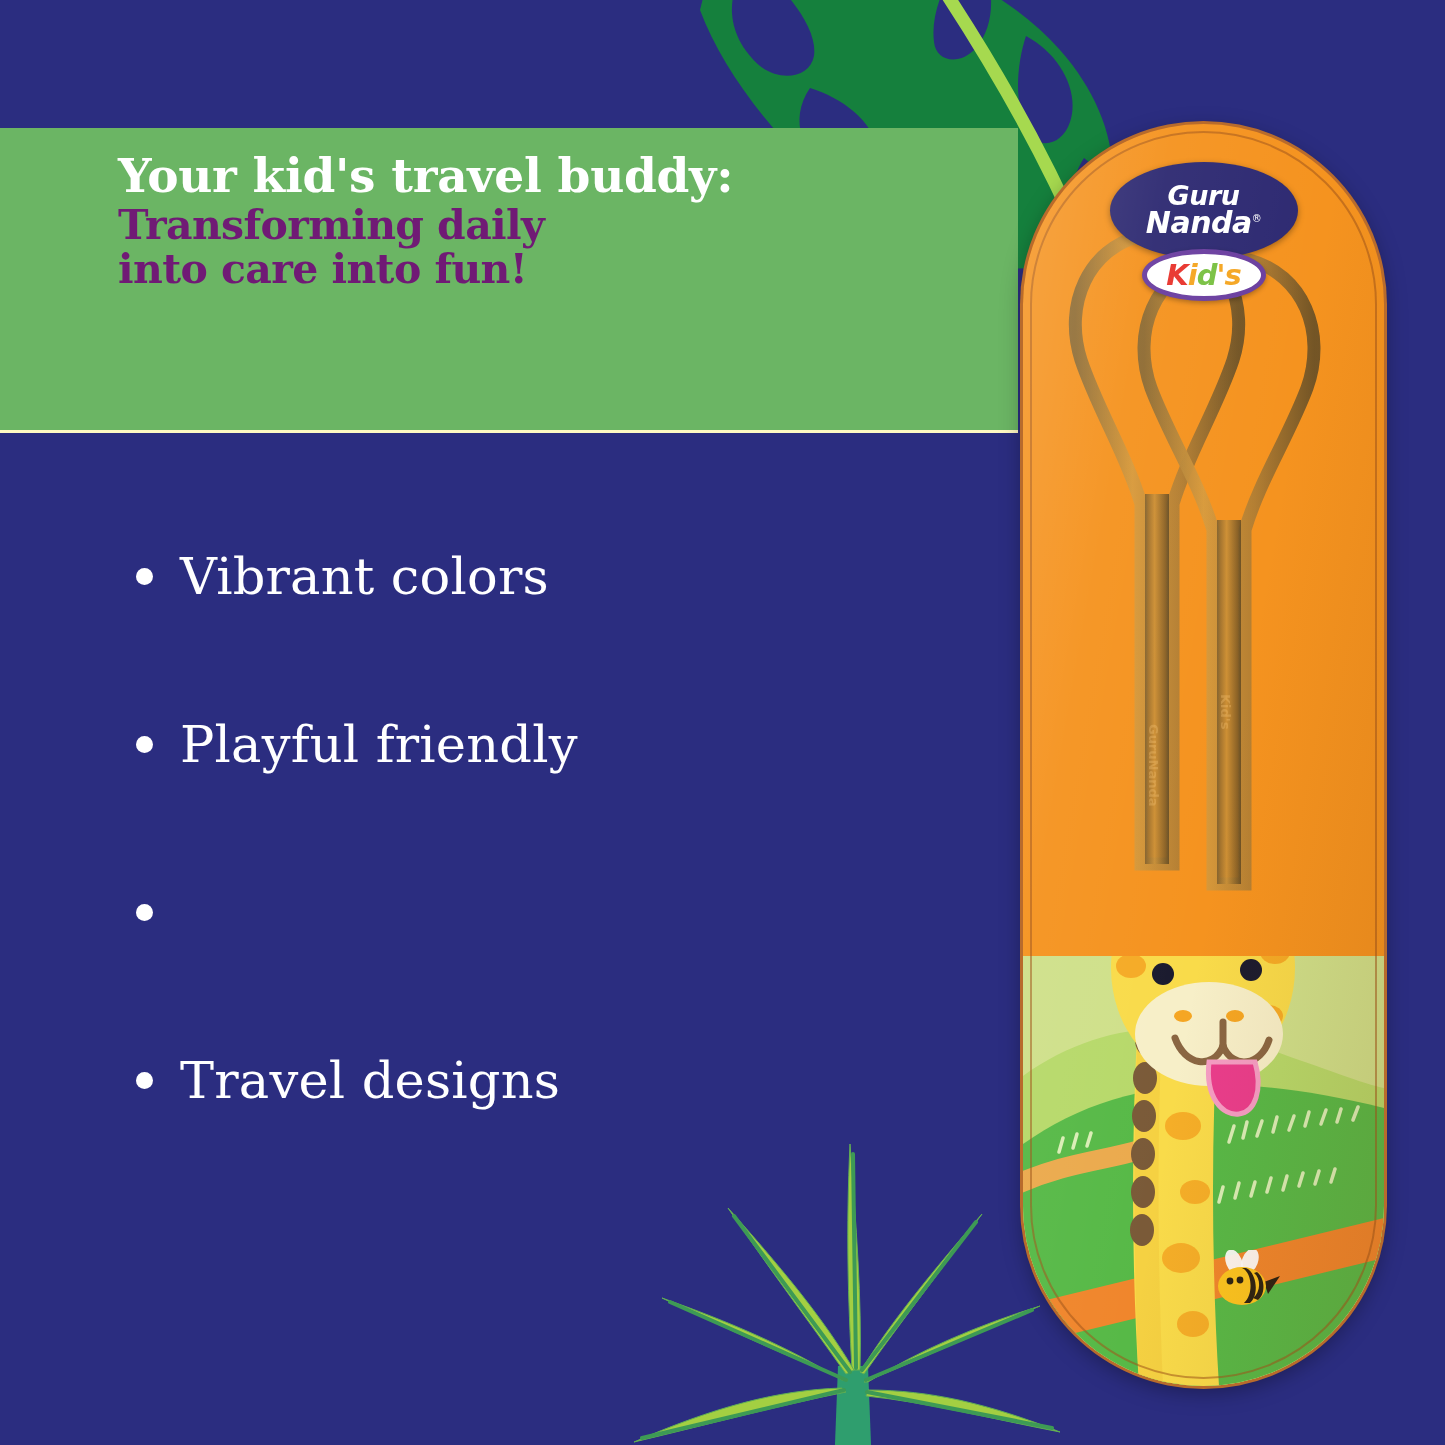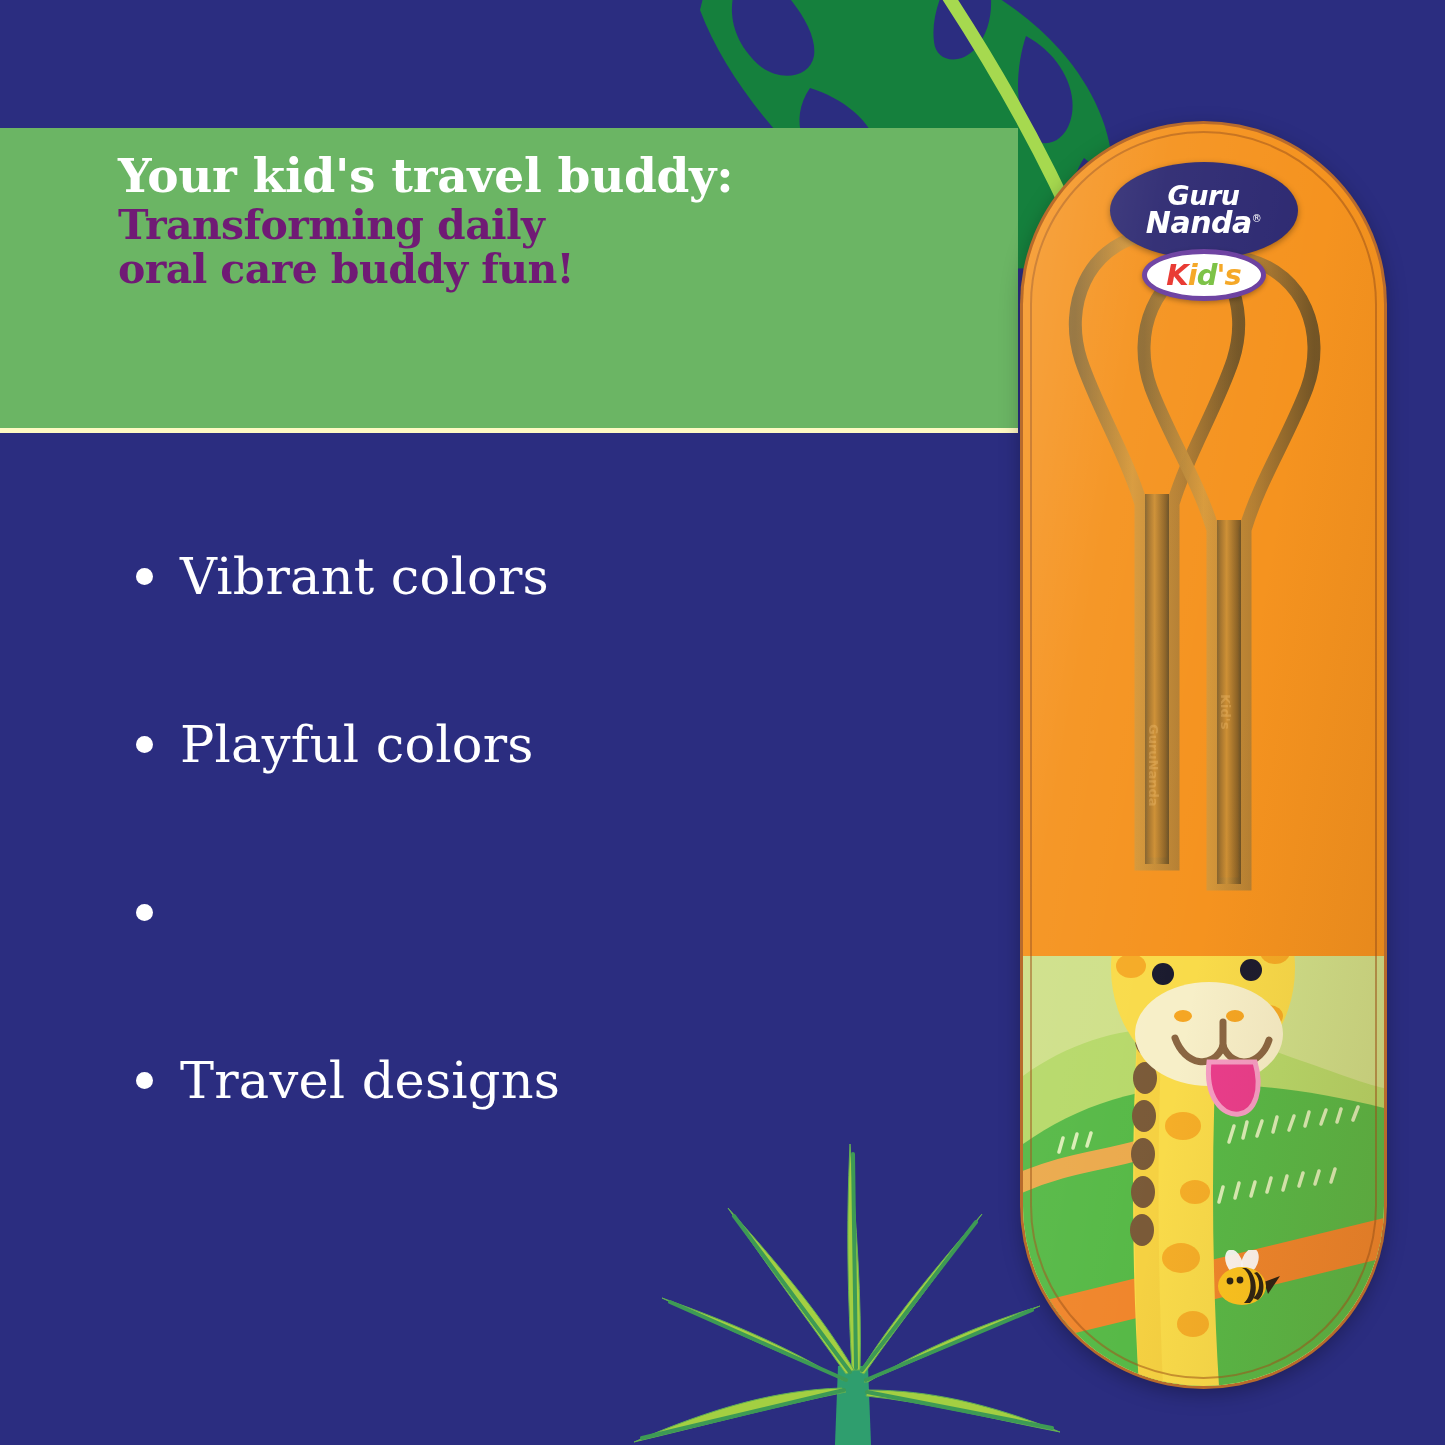--- a/index.html
+++ b/index.html
@@ -27,21 +27,21 @@
     pointer-events:none;
   }
 
   
   .banner{
     position:absolute;
     left:0; top:128px;
     width:1018px; height:305px;
     background:#6bb564;
     z-index:3;
-    border-bottom:5px solid #fef9c3;
+    border-bottom:3px solid #fef9c3;
   }
   .banner-inner{
     padding:22px 40px 0 118px;
   }
   .headline-small{
     font-family:"DejaVu Serif", serif;
     font-weight:700;
     font-size:47px;
     line-height:1.12;
     color:#ffffff;
@@ -220,34 +220,34 @@
     <path d="M366 66 C 400 84 420 122 410 152 C 402 176 378 180 368 162 C 354 136 356 96 366 66 Z" fill="#2b2d80"></path>
     <path d="M424 188 C 448 206 456 238 442 256 C 430 272 412 266 410 250 C 406 228 414 204 424 188 Z" fill="#2b2d80"></path>
     <path d="M236 -50 C 300 40 370 150 424 276" stroke="#a6d94f" stroke-width="13" fill="none" stroke-linecap="round"></path>
   </g>
 </svg>
 
 <div class="banner">
   <div class="banner-inner">
     <div class="headline-small">Your kid's travel buddy:</div>
     <div class="headline-big">Transforming daily</div>
-    <div class="headline-big">oral care buddy fun!</div>
+    <div class="headline-big">into care into fun!</div>
   </div>
 </div>
 
 <div class="bullets">
 
   <div class="bullet-row">
     <span class="bullet-dot"></span>
     <span class="bullet-text">Vibrant colors</span>
   </div>
 
   <div class="bullet-row">
     <span class="bullet-dot"></span>
-    <span class="bullet-text">Playful colors</span>
+    <span class="bullet-text">Playful friendly</span>
   </div>
 
   <div class="bullet-row">
     <span class="bullet-dot"></span>
   </div>
 
 
   <div class="bullet-row">
     <span class="bullet-dot"></span>
     <span class="bullet-text">Travel designs</span>

